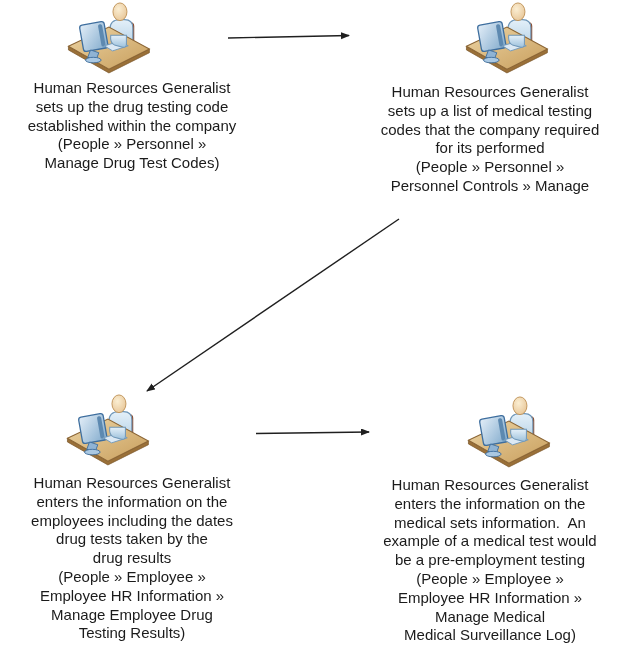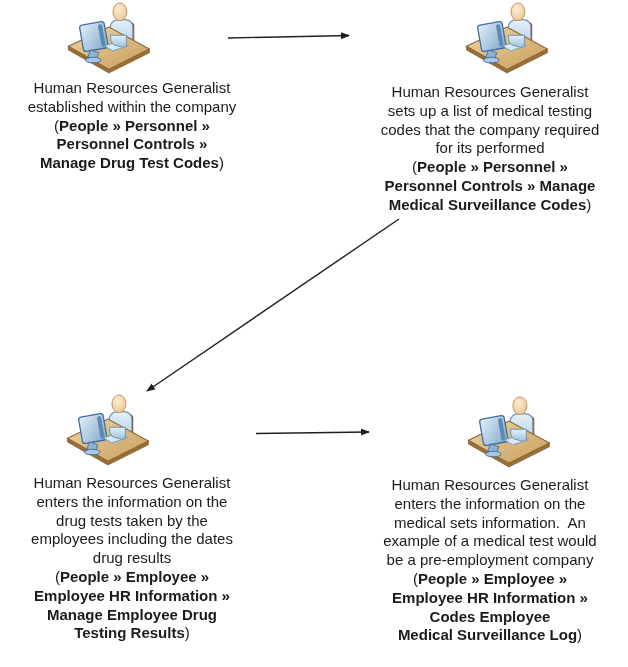--- a/index.html
+++ b/index.html
@@ -8,21 +8,21 @@
     background:#ffffff;
     font-family:"Liberation Sans", sans-serif;
   }
   .stage{position:absolute;inset:0;width:564px;height:667px;}
   .icon{position:absolute;width:92px;height:74px;}
   .step-text{
     position:absolute;text-align:center;color:#1b1b1b;
     font-size:15px;line-height:18.8px;
   }
   .line{white-space:pre;}
-  .line .b{font-weight:bold;}
+  .line .b{font-weight:normal;}
   #text-1{left:0;top:79px;width:264px;}
   #text-2{left:352px;top:83px;width:276px;}
   #text-3{left:0;top:474px;width:264px;}
   #text-4{left:352px;top:476px;width:276px;}
   #icon-1{left:62px;top:1px;}
   #icon-2{left:460px;top:1px;}
   #icon-3{left:61px;top:393px;}
   #icon-4{left:462px;top:395px;}
   .arrows{position:absolute;inset:0;pointer-events:none;}
   .hidden-defs{position:absolute;width:0;height:0;overflow:hidden;}
@@ -85,54 +85,53 @@
     </svg>
   <svg id="icon-3" class="icon" viewBox="0 0 100 80">
       <use href="#pc-icon"></use>
     </svg>
   <svg id="icon-4" class="icon" viewBox="0 0 100 80">
       <use href="#pc-icon"></use>
     </svg>
 
   <div id="text-1" class="step-text">
       <div class="line"><span>Human Resources Generalist</span></div>
+      <div class="line"><span>sets up the drug testing code</span></div>
       <div class="line"><span>established within the company</span></div>
       <div class="line"><span>(</span><span class="b">People » Personnel »</span></div>
-      <div class="line"><span class="b">Personnel Controls »</span></div>
       <div class="line"><span class="b">Manage Drug Test Codes</span><span>)</span></div>
     </div>
   <div id="text-2" class="step-text">
       <div class="line"><span>Human Resources Generalist</span></div>
       <div class="line"><span>sets up a list of medical testing</span></div>
       <div class="line"><span>codes that the company required</span></div>
       <div class="line"><span>for its performed</span></div>
       <div class="line"><span>(</span><span class="b">People » Personnel »</span></div>
       <div class="line"><span class="b">Personnel Controls » Manage</span></div>
-      <div class="line"><span class="b">Medical Surveillance Codes</span><span>)</span></div>
     </div>
   <div id="text-3" class="step-text">
       <div class="line"><span>Human Resources Generalist</span></div>
       <div class="line"><span>enters the information on the</span></div>
+      <div class="line"><span>employees including the dates</span></div>
       <div class="line"><span>drug tests taken by the</span></div>
-      <div class="line"><span>employees including the dates</span></div>
       <div class="line"><span>drug results</span></div>
       <div class="line"><span>(</span><span class="b">People » Employee »</span></div>
       <div class="line"><span class="b">Employee HR Information »</span></div>
       <div class="line"><span class="b">Manage Employee Drug</span></div>
       <div class="line"><span class="b">Testing Results</span><span>)</span></div>
     </div>
   <div id="text-4" class="step-text">
       <div class="line"><span>Human Resources Generalist</span></div>
       <div class="line"><span>enters the information on the</span></div>
       <div class="line"><span>medical sets information.  An</span></div>
       <div class="line"><span>example of a medical test would</span></div>
-      <div class="line"><span>be a pre-employment company</span></div>
+      <div class="line"><span>be a pre-employment testing</span></div>
       <div class="line"><span>(</span><span class="b">People » Employee »</span></div>
       <div class="line"><span class="b">Employee HR Information »</span></div>
-      <div class="line"><span class="b">Codes Employee</span></div>
+      <div class="line"><span class="b">Manage Medical</span></div>
       <div class="line"><span class="b">Medical Surveillance Log</span><span>)</span></div>
     </div>
 
   <svg class="arrows" width="628" height="667" viewBox="0 0 628 667">
     <defs>
       <marker id="ah" markerWidth="10" markerHeight="8" refX="8" refY="3.5" orient="auto" markerUnits="userSpaceOnUse">
         <path d="M0 0 L9 3.5 L0 7 z" fill="#1f1f1f"></path>
       </marker>
     </defs>
   <line x1="228" y1="38" x2="349" y2="35.5" stroke="#1f1f1f" stroke-width="1.4" marker-end="url(#ah)"></line>

